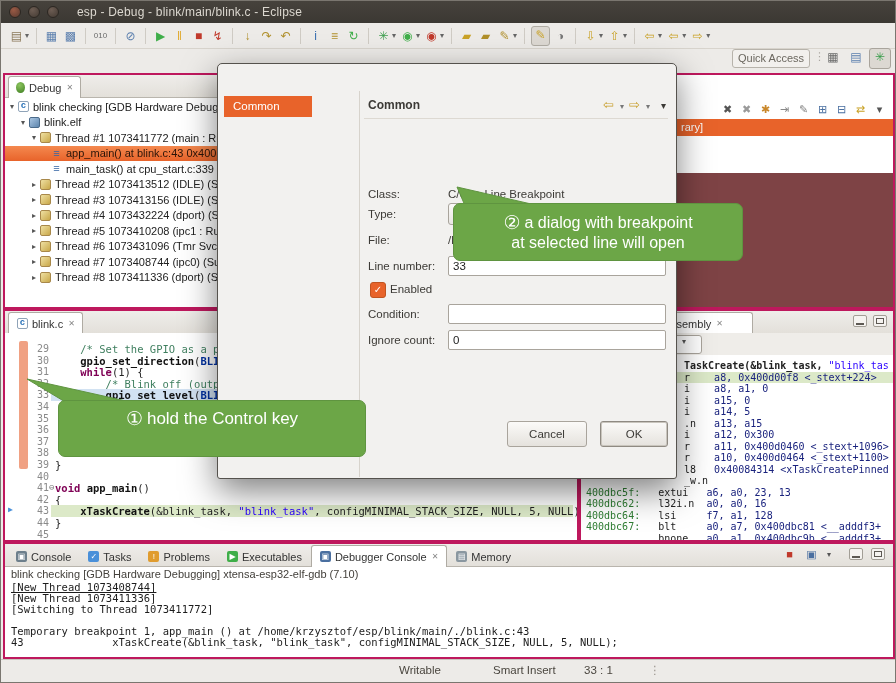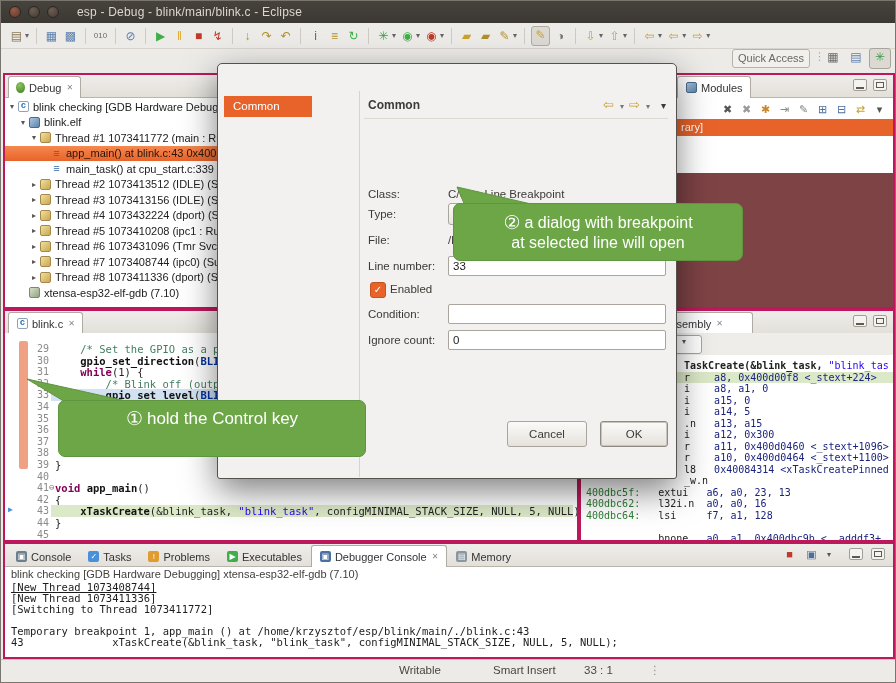--- a/index.html
+++ b/index.html
@@ -226,37 +226,24 @@
         <div class="trow" style="top: 157px; padding-left: 24px;">
           <span class="texp">▸</span>
           <span class="ic ic-thread"></span>
           <span>Thread #7 1073408744 (ipc0) (Susp</span>
         </div>
         <div class="trow" style="top: 172.5px; padding-left: 24px;">
           <span class="texp">▸</span>
           <span class="ic ic-thread"></span>
           <span>Thread #8 1073411336 (dport) (Sus</span>
         </div>
-        <div class="trow" style="top: 188px; padding-left: 13px;">
-          <span class="texp"></span>
-          <span class="ic ic-gdb"></span>
-          <span>xtensa-esp32-elf-gdb (7.10)</span>
-        </div>
       </div>
   </div>
 
   <div class="panel" id="modulesPanel" style="left:576px;top:72px;width:318px;height:236px;">
-    <div class="tabbar">
-      <div class="tab" style="left:98px;">
-        <span class="ic ic-elf" style="margin-right:4px;"></span>
-        <span>Modules</span>
-      </div>
-      <span class="wbtn wbtn-min" style="right:26px;"></span>
-      <span class="wbtn wbtn-max" style="right:6px;"></span>
-    </div>
     <div id="modIcons" style="position:absolute;top:24px;right:4px;text-align:right;"><span class="mico" style="color: rgb(85, 85, 85);">✖</span><span class="mico" style="color: rgb(154, 154, 154);">✖</span><span class="mico" style="color: rgb(201, 135, 42);">✱</span><span class="mico" style="color: rgb(136, 136, 136);">⇥</span><span class="mico" style="color: rgb(136, 136, 136);">✎</span><span class="mico" style="color: rgb(74, 111, 160);">⊞</span><span class="mico" style="color: rgb(74, 111, 160);">⊟</span><span class="mico" style="color: rgb(201, 162, 39);">⇄</span><span class="mico" style="color: rgb(85, 85, 85);">▾</span></div>
     <div class="morange" style="top:44px;">
       <span style="position:absolute;left:102px;">rary]</span>
     </div>
     <div class="maroon" style="top:98px;"></div>
   </div>
 
   <div class="panel" id="editorPanel" style="left:2px;top:308px;width:576px;height:233px;">
     <div class="tabbar">
       <div class="tab" style="left:3px;">
@@ -312,20 +299,21 @@
         <div class="dline" style="top: 51px; left: 103px;"><span class="mn">i    </span><span class="op">a14, 5</span></div>
         <div class="dline" style="top: 62.5px; left: 103px;"><span class="mn">.n   </span><span class="op">a13, a15</span></div>
         <div class="dline" style="top: 74px; left: 103px;"><span class="mn">i    </span><span class="op">a12, 0x300</span></div>
         <div class="dline" style="top: 85.5px; left: 103px;"><span class="mn">r    </span><span class="op">a11, 0x400d0460 &lt;_stext+1096&gt;</span></div>
         <div class="dline" style="top: 97px; left: 103px;"><span class="mn">r    </span><span class="op">a10, 0x400d0464 &lt;_stext+1100&gt;</span></div>
         <div class="dline" style="top: 108.5px; left: 103px;"><span class="mn">l8   </span><span class="op">0x40084314 &lt;xTaskCreatePinned</span></div>
         <div class="dline" style="top: 120px; left: 103px;"><span class="mn">_w.n</span></div>
         <div class="dline" style="top: 131.5px; left: 5px;"><span class="addr">400dbc5f:</span><span class="mn">   extui   </span><span class="op">a6, a0, 23, 13</span></div>
         <div class="dline" style="top: 143px; left: 5px;"><span class="addr">400dbc62:</span><span class="mn">   l32i.n  </span><span class="op">a0, a0, 16</span></div>
         <div class="dline" style="top: 154.5px; left: 5px;"><span class="addr">400dbc64:</span><span class="mn">   lsi     </span><span class="op">f7, a1, 128</span></div>
+        <div class="dline" style="top: 166px; left: 5px;"><span class="addr">400dbc67:</span><span class="mn">   blt     </span><span class="op">a0, a7, 0x400dbc81 &lt;__adddf3+</span></div>
         <div class="dline" style="top: 177.5px; left: 5px;"><span class="addr">         </span><span class="mn">   bnone   </span><span class="op">a0, a1, 0x400dbc9b &lt;__adddf3+</span></div>
       </div>
   </div>
 
   <div class="panel" id="consolePanel" style="left:2px;top:541px;width:892px;height:117px;">
     <div class="tabbar">
       <span id="consoleTabs" style="position:absolute;left:3px;top:0;"><span class="ctab">
             <span class="tabic" style="background: rgb(109, 127, 140);">▣</span>
             <span>Console</span>
           </span><span class="ctab">

